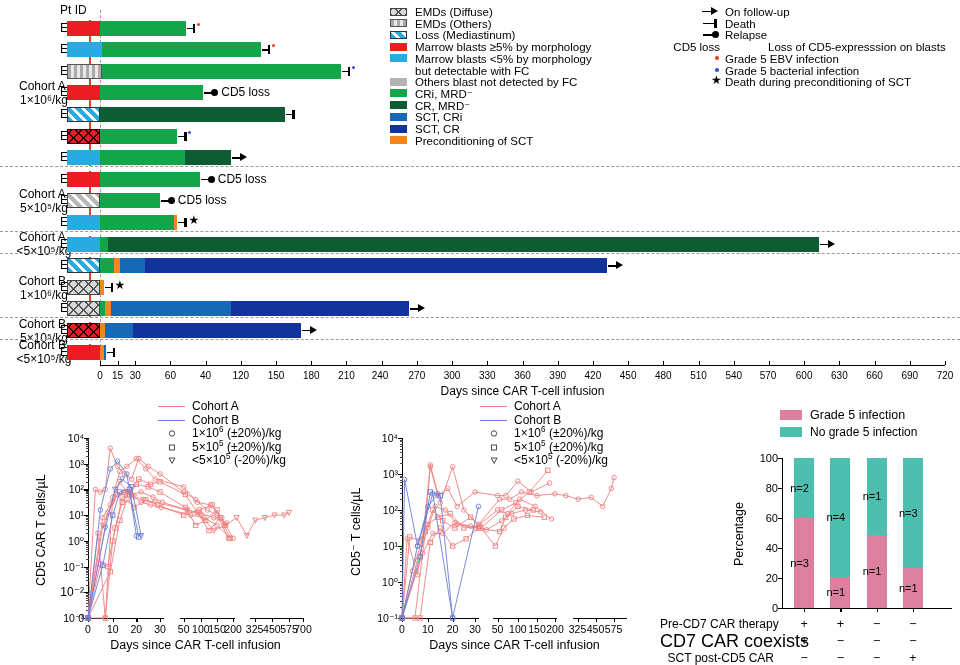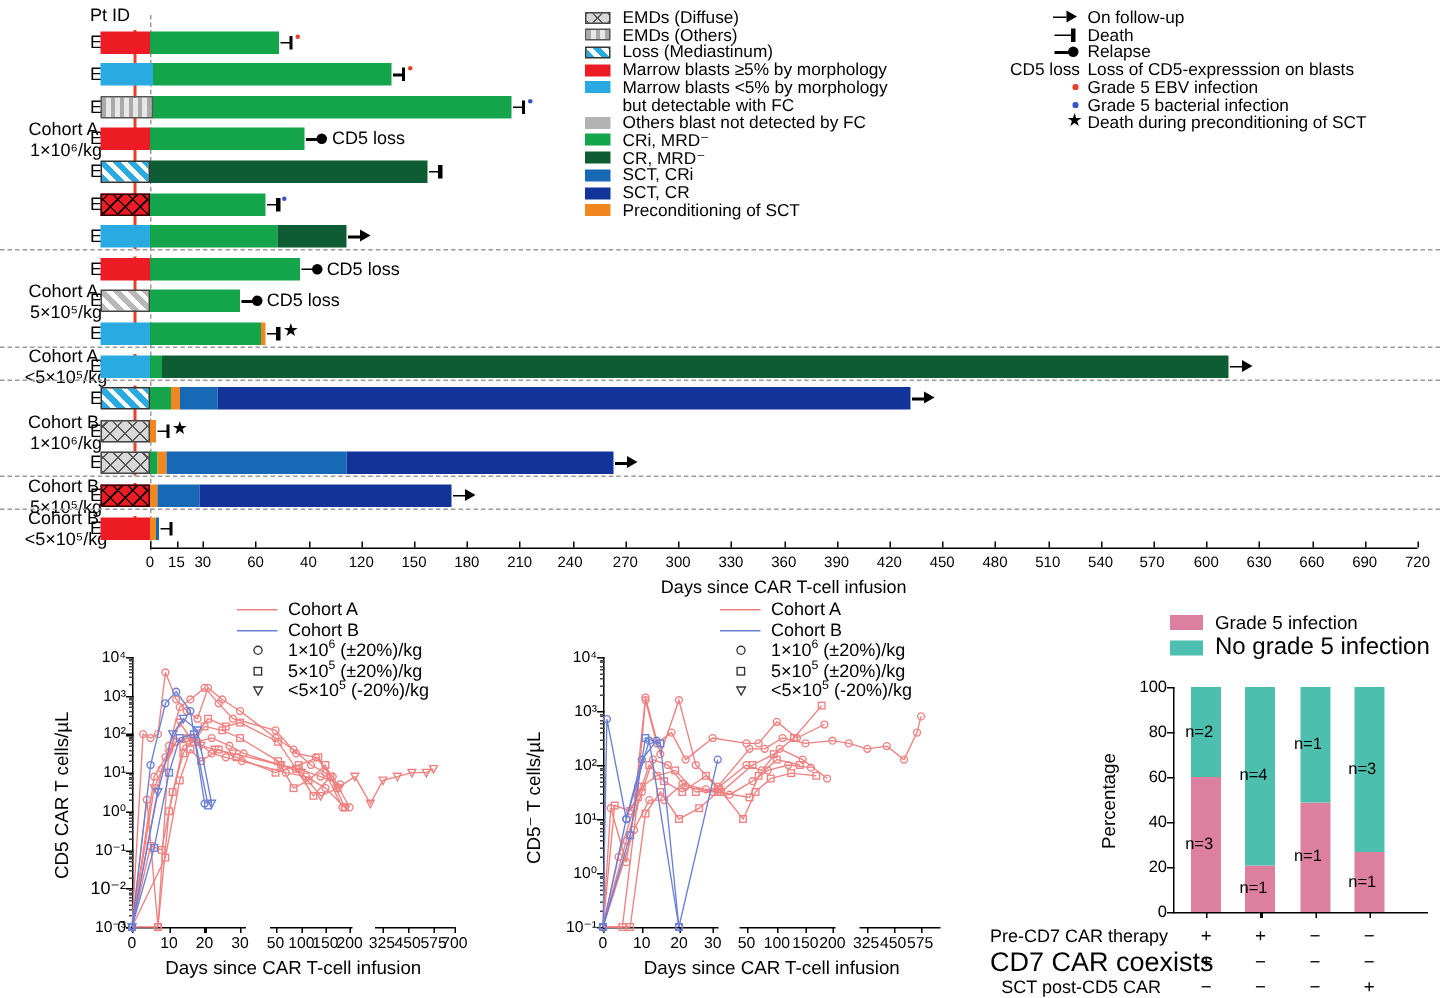--- a/index.html
+++ b/index.html
@@ -247,21 +247,21 @@
     <div class="marker" style="left: 702px; top: 10.8px; width: 9px; height: 1.5px; background: rgb(0, 0, 0);"></div>
     <div class="marker" style="left: 711px; top: 7px; width: 0px; height: 0px; border-top: 4.5px solid transparent; border-bottom: 4.5px solid transparent; border-left: 7px solid rgb(0, 0, 0);"></div>
     <div class="t legtxt" style="left: 725px; top: 6px;">On follow-up</div>
     <div class="marker" style="left: 703px; top: 22.5px; width: 11px; height: 1.5px; background: rgb(0, 0, 0);"></div>
     <div class="marker" style="left: 714px; top: 18.7px; width: 2.5px; height: 9px; background: rgb(0, 0, 0);"></div>
     <div class="t legtxt" style="left: 725px; top: 17.7px;">Death</div>
     <div class="marker" style="left: 703px; top: 34.2px; width: 10px; height: 1.5px; background: rgb(0, 0, 0);"></div>
     <div class="marker" style="left: 712px; top: 31.4px; width: 7px; height: 7px; border-radius: 50%; background: rgb(0, 0, 0);"></div>
     <div class="t legtxt" style="left: 725px; top: 29.4px;">Relapse</div>
     <div class="t legtxt rt" style="left: 630px; top: 41.1px; width: 90px;">CD5  loss</div>
-    <div class="t legtxt" style="left: 725px; top: 41.1px; text-align: right;">Loss of CD5-expresssion on blasts</div>
+    <div class="t legtxt" style="left: 768px; top: 41.1px; text-align: right;">Loss of CD5-expresssion on blasts</div>
     <div class="marker" style="left: 715px; top: 56.3px; width: 3.5px; height: 3.5px; border-radius: 50%; background: rgb(232, 64, 42);"></div>
     <div class="t legtxt" style="left: 725px; top: 52.8px;">Grade 5 EBV infection</div>
     <div class="marker" style="left: 715px; top: 68px; width: 3.5px; height: 3.5px; border-radius: 50%; background: rgb(58, 82, 200);"></div>
     <div class="t legtxt" style="left: 725px; top: 64.5px;">Grade 5 bacterial infection</div>
     <div class="t " style="left: 711px; top: 75.2px; font-size: 12px;">★</div>
     <div class="t legtxt" style="left: 725px; top: 76.2px;">Death during preconditioning of SCT</div>
   </div>
 
 <div class="panel" id="lc1" style="left: 18px; top: 400px; width: 320px; height: 265px;">
     <div class="ax" style="left: 70px; top: 38px; width: 1.2px; height: 180px;"></div>
@@ -793,14 +793,14 @@
     <div class="t t12 ctr" style="left: 204.625px; top: 235px; width: 24px; font-size: 12.5px;">−</div>
     <div class="t t12 ctr" style="left: 240.875px; top: 235px; width: 24px; font-size: 12.5px;">−</div>
     <div class="t t12 rt" style="left: 0px; top: 252px; width: 114px; font-size: 12px;">SCT post-CD5 CAR</div>
     <div class="t t12 ctr" style="left: 132.125px; top: 252px; width: 24px; font-size: 12.5px;">−</div>
     <div class="t t12 ctr" style="left: 168.375px; top: 252px; width: 24px; font-size: 12.5px;">−</div>
     <div class="t t12 ctr" style="left: 204.625px; top: 252px; width: 24px; font-size: 12.5px;">−</div>
     <div class="t t12 ctr" style="left: 240.875px; top: 252px; width: 24px; font-size: 12.5px;">+</div>
     <div class="abs" style="left: 120px; top: 10px; width: 22px; height: 10px; background: rgb(221, 127, 158);"></div>
     <div class="t t12" style="left: 150px; top: 9px; font-size: 12.5px;">Grade 5 infection</div>
     <div class="abs" style="left: 120px; top: 27px; width: 22px; height: 10px; background: rgb(76, 191, 174);"></div>
-    <div class="t t12" style="left: 150px; top: 26px; font-size: 16px;">No grade 5 infection</div>
+    <div class="t t12" style="left: 150px; top: 26px; font-size: 12px;">No grade 5 infection</div>
   </div>
 
 </body></html>

